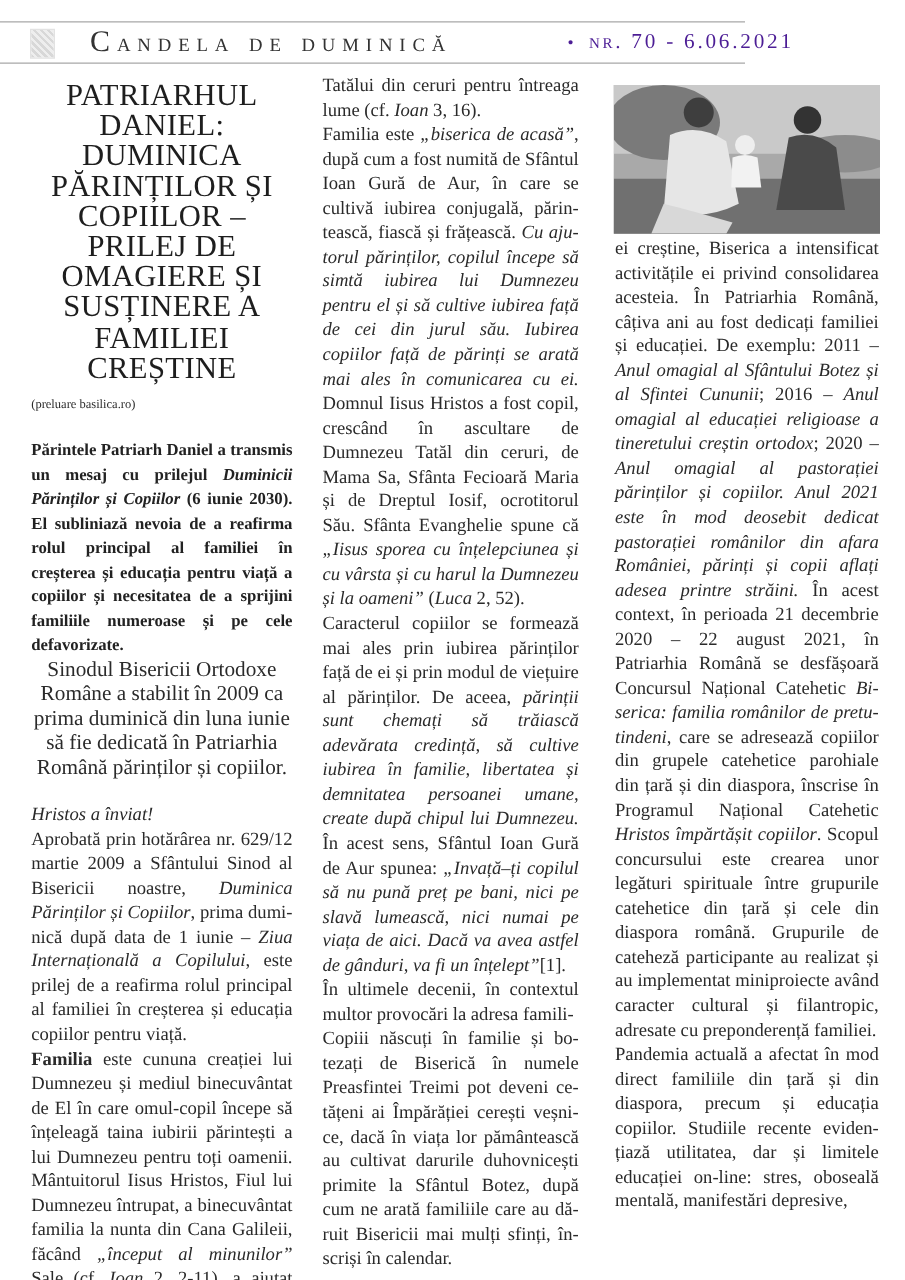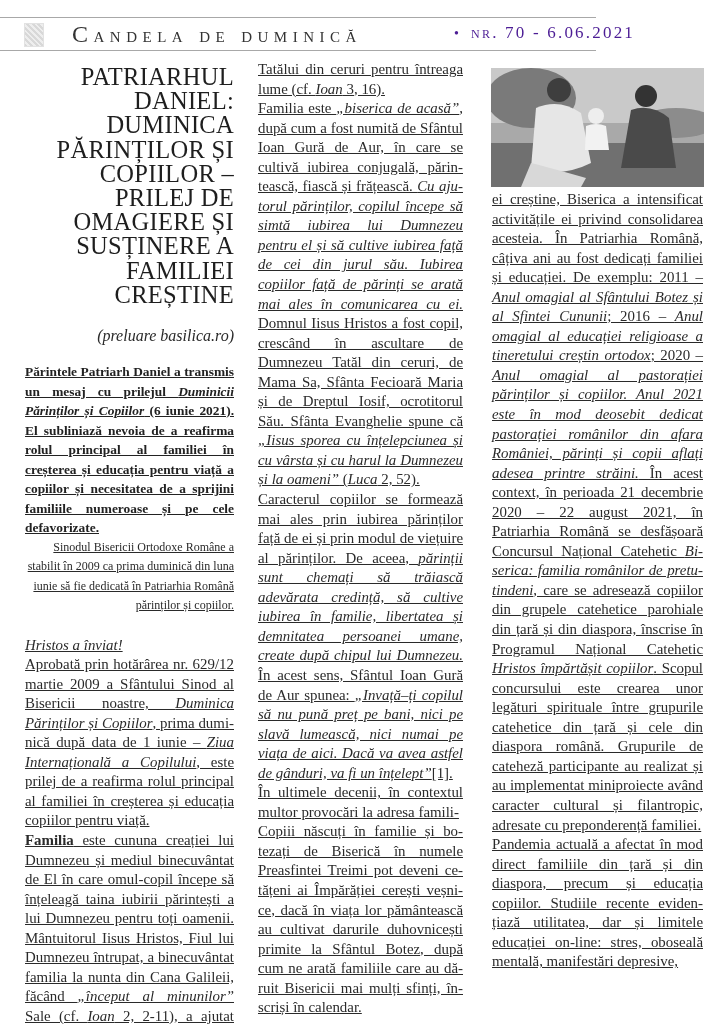--- a/index.html
+++ b/index.html
@@ -4,46 +4,46 @@
 <style>
   html, body { margin:0; padding:0; background:#fff; }
   body { width:724px; height:1024px; overflow:hidden; position:relative; font-family:"Liberation Serif","DejaVu Serif",serif; color:#2a2a2a; }
   .header { position:absolute; left:0; top:17px; width:596px; height:32px; border-top:1px solid #a8a8a8; border-bottom:1px solid #a8a8a8; }
   .logo { position:absolute; left:24px; top:5px; width:18px; height:22px; background:repeating-linear-gradient(45deg,#d8d8d8 0 2px,#eeeeee 2px 4px); border:1px solid #e2e2e2; }
   .masthead { position:absolute; left:72px; top:3px; font-size:22px; letter-spacing:5.5px; color:#333; white-space:nowrap; font-variant:small-caps; }
   .masthead .big { font-size:24px; }
   .issue { position:absolute; left:454px; top:5px; font-size:17px; letter-spacing:2.2px; color:#4c1d95; white-space:nowrap; }
   .issue .dot { font-size:14px; margin-right:10px; }
   .col { position:absolute; top:62px; font-size:14.9px; line-height:19.55px; text-align:justify; hyphens:manual; }
-  .col p { margin:0;text-decoration:underline; }
+  .col p { margin:0; }
   .c1 { left:25px; width:209px; }
   .c2 { left:258px; width:205px; top:60px; }
   .c3 { left:492px; width:211px; top:250px; }
-  .title { font-size:24.5px; line-height:24.2px; letter-spacing:0.3px; text-align:right; color:#1e1e1e; margin-bottom:22px; font-weight:normal; margin-top:3px; }
-  .source { font-size:16px; line-height:14px; text-align:right; margin-bottom:19px;font-style:italic; }
+  .title { font-size:24.5px; line-height:24.2px; letter-spacing:0.3px; text-align:center; color:#1e1e1e; margin-bottom:10px; font-weight:normal; margin-top:3px; }
+  .source { font-size:10px; line-height:14px; text-align:left; margin-bottom:19px; }
   .lead { font-weight:bold; font-size:13.4px; line-height:19.5px; color:#222; }
-  .small { font-size:12px; line-height:19.5px; text-align:right; }
+  .small { font-size:17px; line-height:19.5px; text-align:center; }
   .gap { height:20px; }
   i, em { font-style:italic; }
   .photo { position:absolute; left:491px; top:68px; width:213px; height:119px; overflow:hidden; background:linear-gradient(180deg,#9a9a9a 0%,#bdbdbd 40%,#8a8a8a 70%,#6d6d6d 100%); }
   .photo svg { display:block; }
 </style>
 </head>
 <body>
 
 <div class="header">
   <div class="logo"></div>
   <div class="masthead"><span class="big">C</span><span>andela de duminică</span></div>
   <div class="issue"><span class="dot">•</span><span style="font-variant:small-caps">nr. 70 - 6.06.2021</span></div>
 </div>
 
 <div class="col c1">
   <h1 class="title">PATRIARHUL DANIEL: DUMINICA PĂRINȚILOR ȘI COPIILOR – PRILEJ DE OMAGIERE ȘI SUSȚINERE A FAMILIEI CREȘTINE</h1>
   <div class="source">(preluare basilica.ro)</div>
-  <p class="lead"><span>Părintele Patriarh Daniel a transmis un mesaj cu prilejul </span><i>Duminicii Părinți­lor și Copiilor</i><span> (6 iunie 2021). El sublini­ază nevoia de a reafirma rolul princi­pal al familiei în creșterea și educația pentru viață a copiilor și necesitatea de a sprijini familiile numeroase și pe cele defavorizate.</span></p>
+  <p class="lead"><span>Părintele Patriarh Daniel a transmis un mesaj cu prilejul </span><i>Duminicii Părinți­lor și Copiilor</i><span> (6 iunie 2030). El sublini­ază nevoia de a reafirma rolul princi­pal al familiei în creșterea și educația pentru viață a copiilor și necesitatea de a sprijini familiile numeroase și pe cele defavorizate.</span></p>
   <p class="small">Sinodul Bisericii Ortodoxe Române a stabilit în 2009 ca prima duminică din luna iunie să fie dedicată în Patriarhia Română părinților și copiilor.</p>
   <div class="gap"></div>
   <p><i>Hristos a înviat!</i></p>
   <p><span>Aprobată prin hotărârea nr. 629/12 martie 2009 a Sfântului Si­nod al Bisericii noastre, </span><i>Duminica Părinților și Copiilor</i><span>, prima dumi­nică după data de 1 iunie – </span><i>Ziua Internațională a Copilului</i><span>, este pri­lej de a reafirma rolul principal al familiei în creșterea și educația copiilor pentru viață.</span></p>
   <p><b>Familia</b><span> este cununa creației lui Dumnezeu și mediul binecuvântat de El în care omul-copil începe să înțeleagă taina iubirii părintești a lui Dumnezeu pentru toți oame­nii. Mântuitorul Iisus Hristos, Fiul lui Dumnezeu întrupat, a binecu­vântat familia la nunta din Cana Galileii, făcând </span><i>„început al minuni­lor”</i><span> Sale (cf. </span><i>Ioan</i><span> 2, 2-11), a ajutat părinți aflați în suferință (cf. </span></p>
 </div>
 
 <div class="col c2">
   <p>Tatălui din ceruri pentru întreaga lume (cf. <i>Ioan</i><span> 3, 16).</span></p>
   <p><span>Familia este </span><i>„biserica de acasă”</i><span>, după cum a fost numită de Sfân­tul Ioan Gură de Aur, în care se cultivă iubirea conjugală, părin­tească, fiască și frățească. </span><i>Cu aju­torul părinților, copilul începe să simtă iubirea lui Dumnezeu pentru el și să cultive iubirea față de cei din jurul său. Iubirea copiilor față de pă­rinți se arată mai ales în comunica­rea cu ei.</i><span> Domnul Iisus Hristos a fost copil, crescând în ascultare de Dumnezeu Tatăl din ceruri, de Mama Sa, Sfânta Fecioară Ma­ria și de Dreptul Iosif, ocrotito­rul Său. Sfânta Evanghelie spune că </span><i>„Iisus sporea cu înțelepciunea și cu vârsta și cu harul la Dumnezeu și la oameni”</i><span> (</span><i>Luca</i><span> 2, 52).</span></p>

